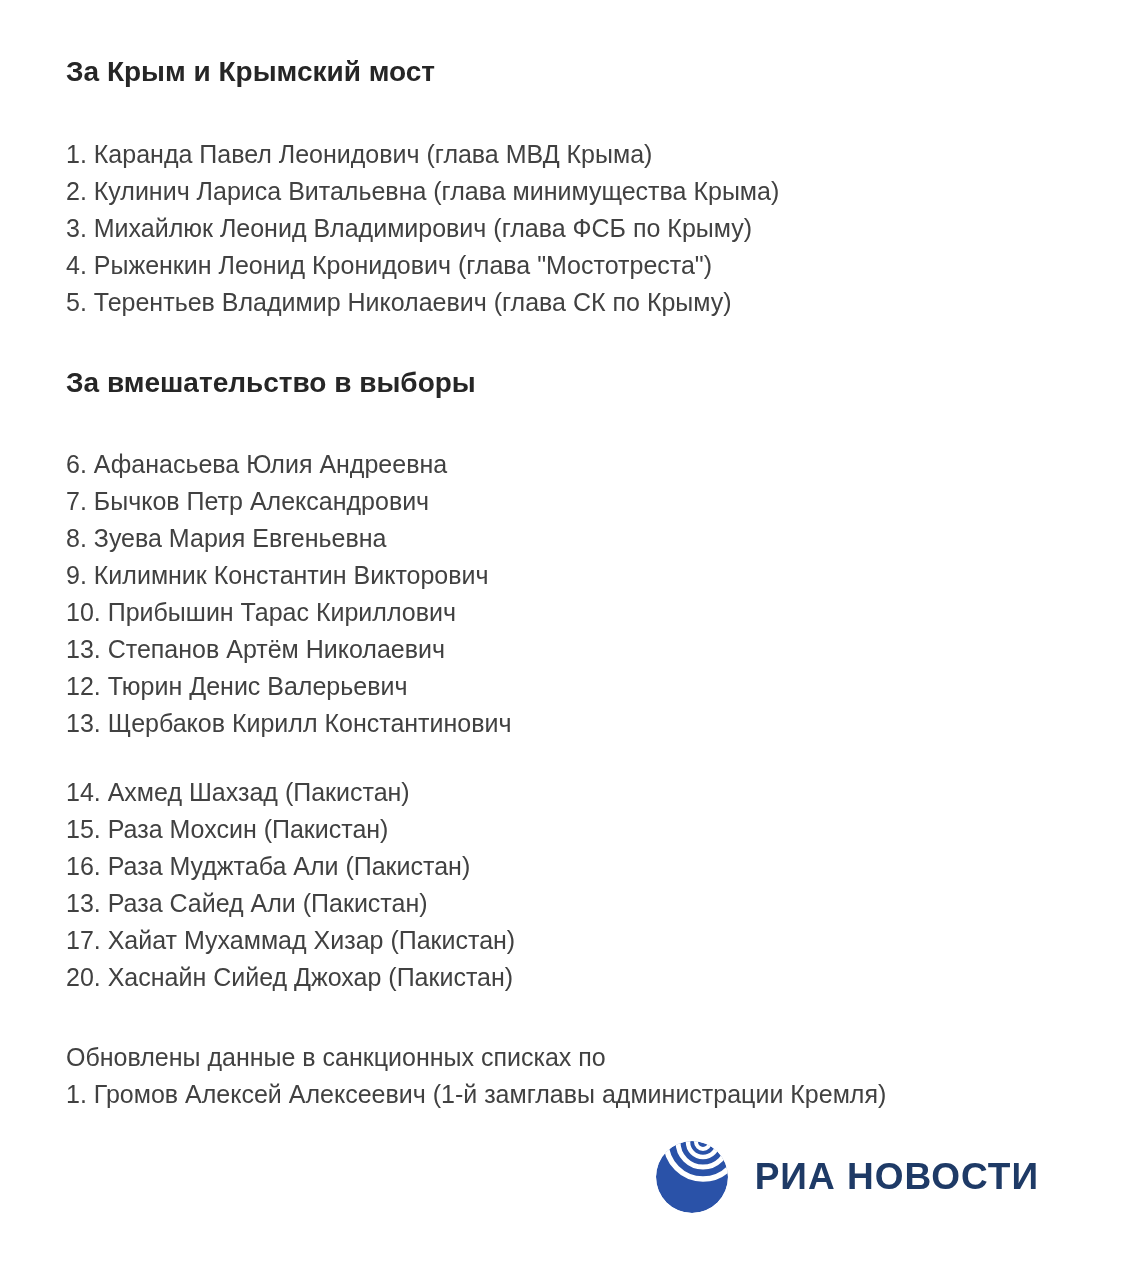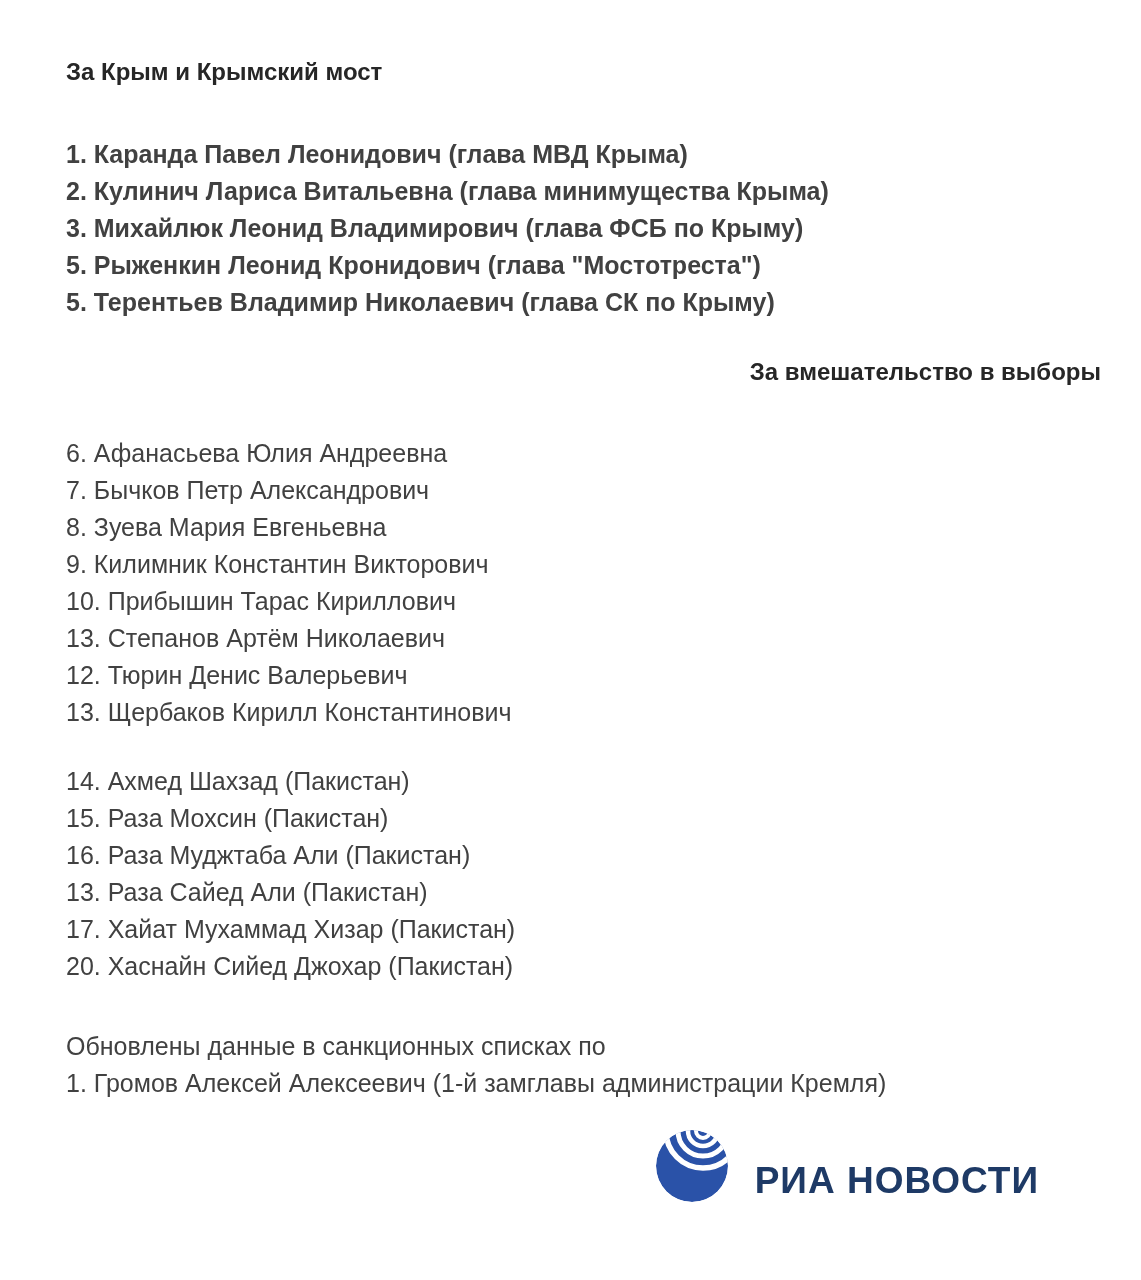--- a/index.html
+++ b/index.html
@@ -12,41 +12,41 @@
     height: 1280px;
     overflow: hidden;
     font-family: "Liberation Sans", sans-serif;
     color: #414141;
     position: relative;
   }
   .doc {
     padding: 56px 40px 0 66px;
   }
   .section-heading {
-    font-size: 24px;
+    font-size: 28px;
     line-height: 32px;
     font-weight: bold;
     color: #262626;
     margin: 0;
   }
   .h1 { margin-bottom: 48px; }
-  .h2 { margin-bottom: 47px; text-align: right; }
+  .h2 { margin-bottom: 47px; }
   .line {
     font-size: 25px;
     line-height: 37px;
     color: #414141;
     white-space: nowrap;
   }
-  .list-1 { margin-bottom: 35px; font-weight: bold; }
+  .list-1 { margin-bottom: 46px; }
   .list-2 { margin-bottom: 32px; }
   .list-3 { margin-bottom: 43px; }
   .updates { margin-bottom: 28px; }
   .logo-row {
     display: flex;
-    align-items: flex-end;
+    align-items: center;
     justify-content: flex-end;
     gap: 27px;
     padding-right: 62px;
     height: 72px;
   }
   .globe {
     width: 72px;
     height: 72px;
     flex: 0 0 auto;
   }
@@ -62,21 +62,21 @@
 <body>
 
 <div class="doc">
 
   <h2 class="section-heading h1">За Крым и Крымский мост</h2>
 
   <div class="list-1">
     <div class="line">1. Каранда Павел Леонидович (глава МВД Крыма)</div>
     <div class="line">2. Кулинич Лариса Витальевна (глава минимущества Крыма)</div>
     <div class="line">3. Михайлюк Леонид Владимирович (глава ФСБ по Крыму)</div>
-    <div class="line">5. Рыженкин Леонид Кронидович (глава "Мостотреста")</div>
+    <div class="line">4. Рыженкин Леонид Кронидович (глава "Мостотреста")</div>
     <div class="line">5. Терентьев Владимир Николаевич (глава СК по Крыму)</div>
   </div>
 
   <h2 class="section-heading h2">За вмешательство в выборы</h2>
 
   <div class="list-2">
     <div class="line">6. Афанасьева Юлия Андреевна</div>
     <div class="line">7. Бычков Петр Александрович</div>
     <div class="line">8. Зуева Мария Евгеньевна</div>
     <div class="line">9. Килимник Константин Викторович</div>

